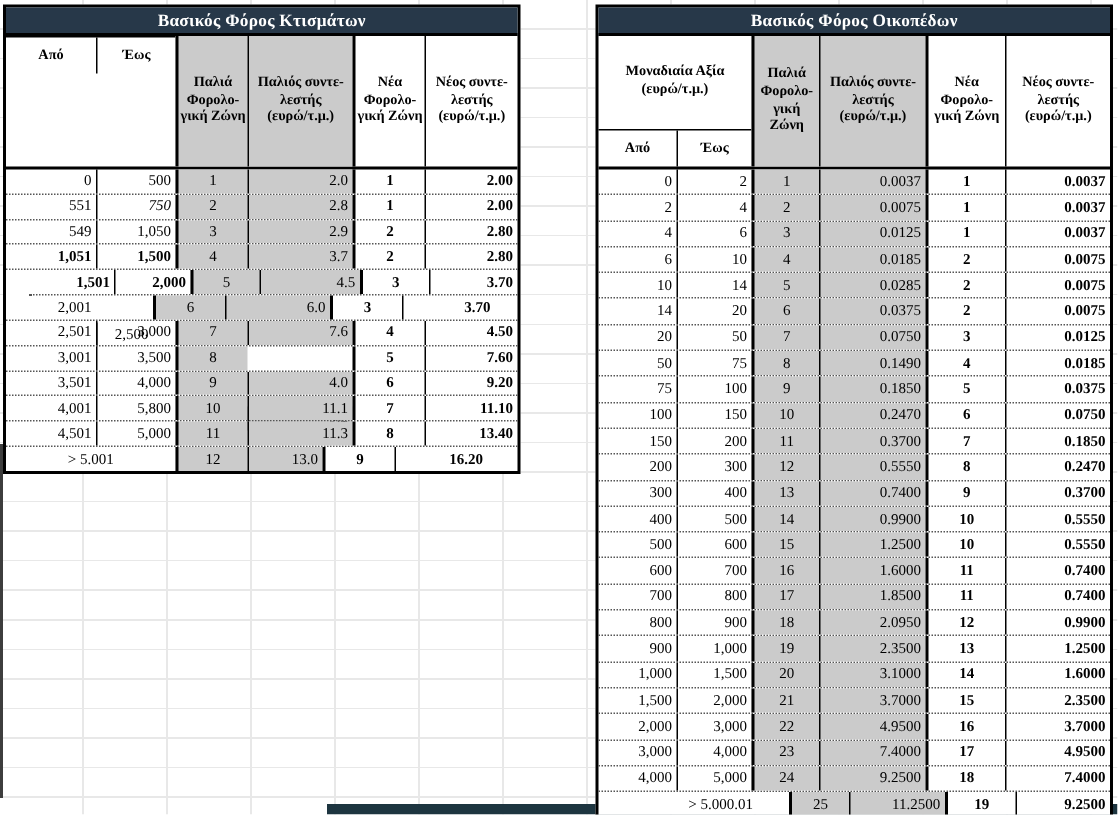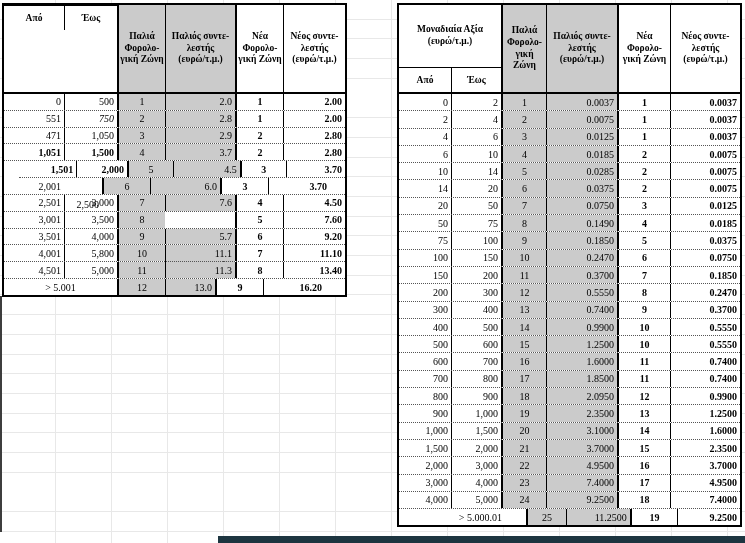--- a/index.html
+++ b/index.html
@@ -42,20 +42,21 @@
 </style>
 </head>
 <body>
 
 <div class="page">
   <div class="gridbg"></div>
   <div class="left-line"></div>
   <div class="bottom-bar"></div>
 
   <div class="xtable" style="left:2px;width:345px;">
+    <div class="title">Βασικός Φόρος Κτισμάτων</div>
     <div class="thead">
       <div class="range-col" style="width:113px">
         <div class="fromto">
           <div class="h from" style="width:60px">Από</div>
           <div class="h to" style="width:53px">Έως</div>
         </div>
       </div>
       <div class="hcol gray bl2" style="width:48px">Παλιά
 Φορολο-
 γική Ζώνη</div>
@@ -80,21 +81,21 @@
         </div>
         <div class="trow" style="height: 15.83px;">
           <div class="c num" style="width: 60px;">551</div>
           <div class="c bl1 num" style="width: 53px; font-style: italic;">750</div>
           <div class="c bl2 gray zone" style="width: 48px;">2</div>
           <div class="c bl1 gray rate" style="width: 70px;">2.8</div>
           <div class="c bl2 zone bold" style="width: 48px;">1</div>
           <div class="c bl1 rate bold" style="width: 62px;">2.00</div>
         </div>
         <div class="trow" style="height: 15.83px;">
-          <div class="c num" style="width: 60px;">471</div>
+          <div class="c num" style="width: 60px;">549</div>
           <div class="c bl1 num" style="width: 53px;">1,050</div>
           <div class="c bl2 gray zone" style="width: 48px;">3</div>
           <div class="c bl1 gray rate" style="width: 70px;">2.9</div>
           <div class="c bl2 zone bold" style="width: 48px;">2</div>
           <div class="c bl1 rate bold" style="width: 62px;">2.80</div>
         </div>
         <div class="trow" style="height: 15.83px;">
           <div class="c num bold" style="width: 60px;">1,051</div>
           <div class="c bl1 num bold" style="width: 53px;">1,500</div>
           <div class="c bl2 gray zone" style="width: 48px;">4</div>
@@ -131,21 +132,21 @@
           <div class="c bl1 num" style="width: 53px;">3,500</div>
           <div class="c bl2 gray zone" style="width: 48px;">8</div>
           <div class="c bl1 gray rate" style="width: 70px; margin-top: 40px;">9.2</div>
           <div class="c bl2 zone bold" style="width: 48px;">5</div>
           <div class="c bl1 rate bold" style="width: 62px;">7.60</div>
         </div>
         <div class="trow" style="height: 15.83px;">
           <div class="c num" style="width: 60px;">3,501</div>
           <div class="c bl1 num" style="width: 53px;">4,000</div>
           <div class="c bl2 gray zone" style="width: 48px;">9</div>
-          <div class="c bl1 gray rate" style="width: 70px;">5.7</div>
+          <div class="c bl1 gray rate" style="width: 70px;">4.0</div>
           <div class="c bl2 zone bold" style="width: 48px;">6</div>
           <div class="c bl1 rate bold" style="width: 62px;">9.20</div>
         </div>
         <div class="trow" style="height: 15.83px;">
           <div class="c num" style="width: 60px;">4,001</div>
           <div class="c bl1 num" style="width: 53px;">5,800</div>
           <div class="c bl2 gray zone" style="width: 48px;">10</div>
           <div class="c bl1 gray rate" style="width: 70px;">11.1</div>
           <div class="c bl2 zone bold" style="width: 48px;">7</div>
           <div class="c bl1 rate bold" style="width: 62px;">11.10</div>
@@ -162,20 +163,21 @@
           <div class="c merged" style="width: 113px;">&gt; 5.001</div>
           <div class="c bl2 gray zone" style="width: 48px;">12</div>
           <div class="c bl1 gray rate" style="width: 50px;">13.0</div>
           <div class="c bl2 zone bold" style="width: 48px;">9</div>
           <div class="c bl1 rate bold" style="width: 62px;">16.20</div>
         </div>
       </div>
   </div>
 
   <div class="xtable" style="left:397px;width:345px;">
+    <div class="title">Βασικός Φόρος Οικοπέδων</div>
     <div class="thead">
       <div class="range-col" style="width:102px">
         <div class="range-top">Μοναδιαία Αξία
 (ευρώ/τ.μ.)</div>
         <div class="fromto">
           <div class="h from" style="width:52px">Από</div>
           <div class="h to" style="width:50px">Έως</div>
         </div>
       </div>
       <div class="hcol gray bl2" style="width:45px">Παλιά

